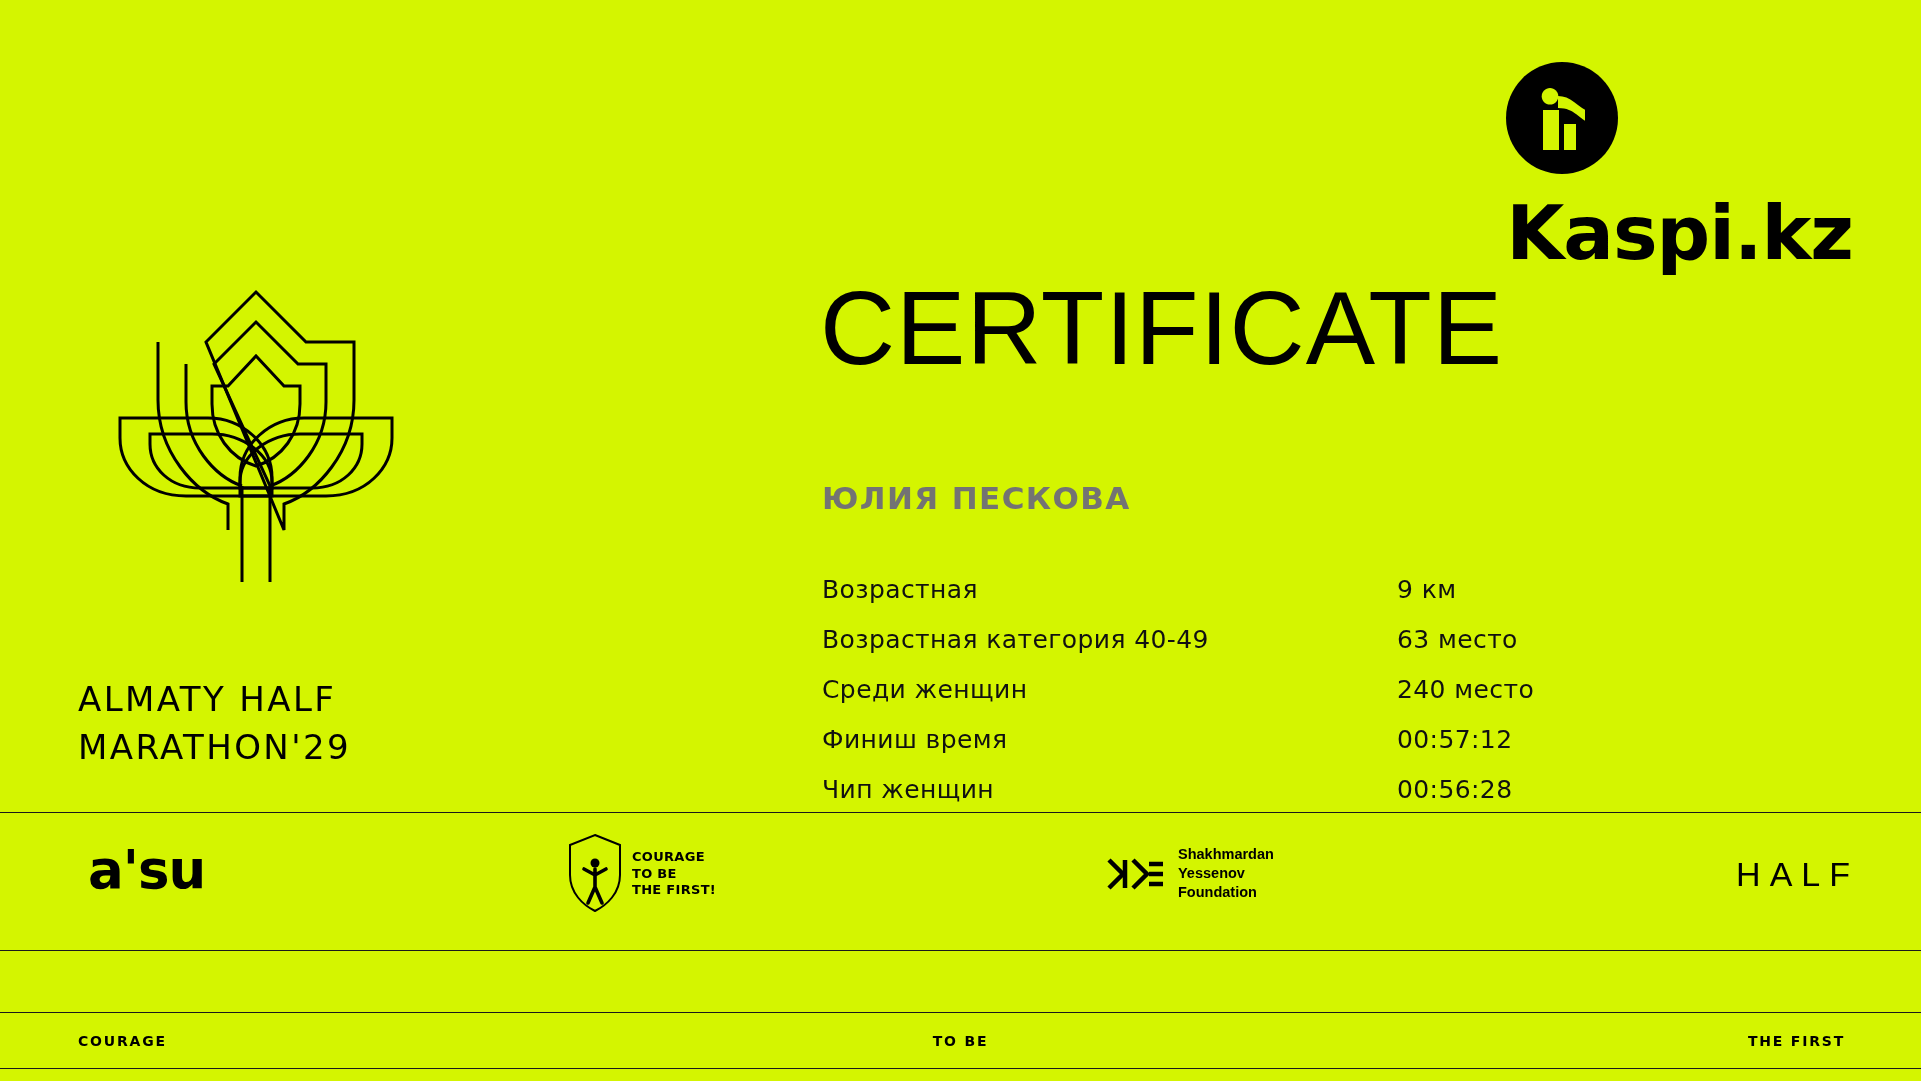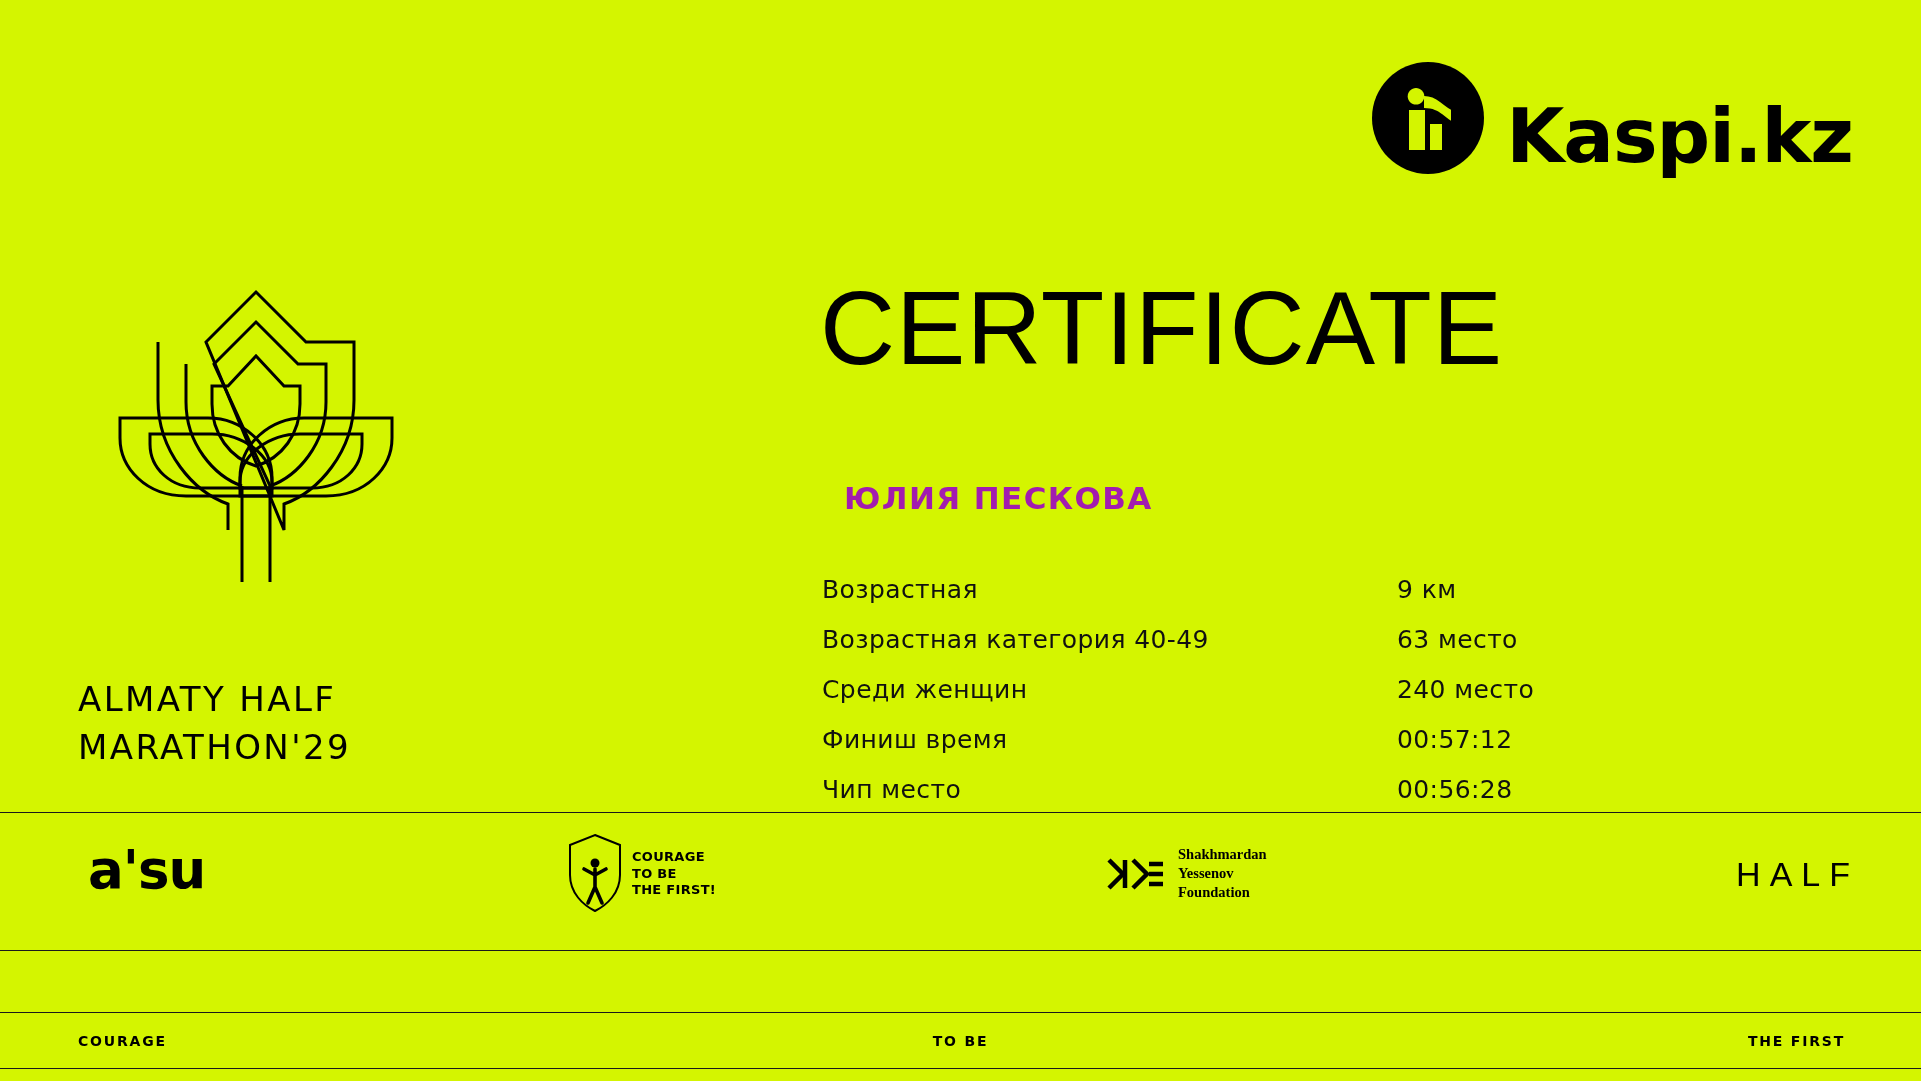--- a/index.html
+++ b/index.html
@@ -22,22 +22,23 @@
     height: 1081px;
     background: #d4f500;
   }
 
   
   .kaspi-logo {
     position: absolute;
     right: 68px;
     top: 62px;
     display: flex;
-    align-items: flex-end;
+    align-items: flex-start;
     gap: 22px;
+    flex-direction: column;
   }
   .kaspi-mark {
     width: 112px;
     height: 112px;
     flex: 0 0 auto;
   }
   .kaspi-word {
     font-family: "DejaVu Sans", sans-serif;
     font-weight: bold;
     font-size: 75px;
@@ -78,27 +79,27 @@
     font-family: "Liberation Sans", sans-serif;
     font-weight: 400;
     font-size: 104px;
     letter-spacing: 1px;
     line-height: 1;
     color: #000;
     white-space: nowrap;
   }
   .athlete-name {
     position: absolute;
-    left: 844px;
+    left: 822px;
     top: 480px;
     font-family: "DejaVu Sans", sans-serif;
     font-weight: bold;
     font-size: 31px;
     letter-spacing: 1.4px;
-    color: #a21caf;
+    color: #737373;
     white-space: nowrap;
   }
   .results {
     position: absolute;
     left: 822px;
     top: 575px;
     width: 780px;
   }
   .result-row {
     display: flex;
@@ -181,21 +182,21 @@
   }
   .sponsor-shakh {
     position: absolute;
     left: 1095px;
     top: 32px;
     display: flex;
     align-items: center;
     gap: 11px;
   }
   .shakh-text {
-    font-family: Liberation Serif, serif;
+    font-family: Liberation Sans, sans-serif;
     font-size: 14.5px;
     font-weight: bold;
     line-height: 1.32;
   }
   .sponsor-krida {
     position: absolute;
     right: 72px;
     top: 42px;
     font-family: "Liberation Sans", sans-serif;
     font-size: 34px;
@@ -287,21 +288,21 @@
     </div>
     <div class="result-row">
       <div class="result-label">Среди женщин</div>
       <div class="result-value">240 место</div>
     </div>
     <div class="result-row">
       <div class="result-label">Финиш время</div>
       <div class="result-value">00:57:12</div>
     </div>
     <div class="result-row">
-      <div class="result-label">Чип место</div>
+      <div class="result-label">Чип женщин</div>
       <div class="result-value">00:56:28</div>
     </div>
   </div>
 
   <div class="rule rule-1"></div>
   <div class="rule rule-2"></div>
   <div class="rule rule-3"></div>
   <div class="rule rule-4"></div>
 
   <div class="sponsors">

